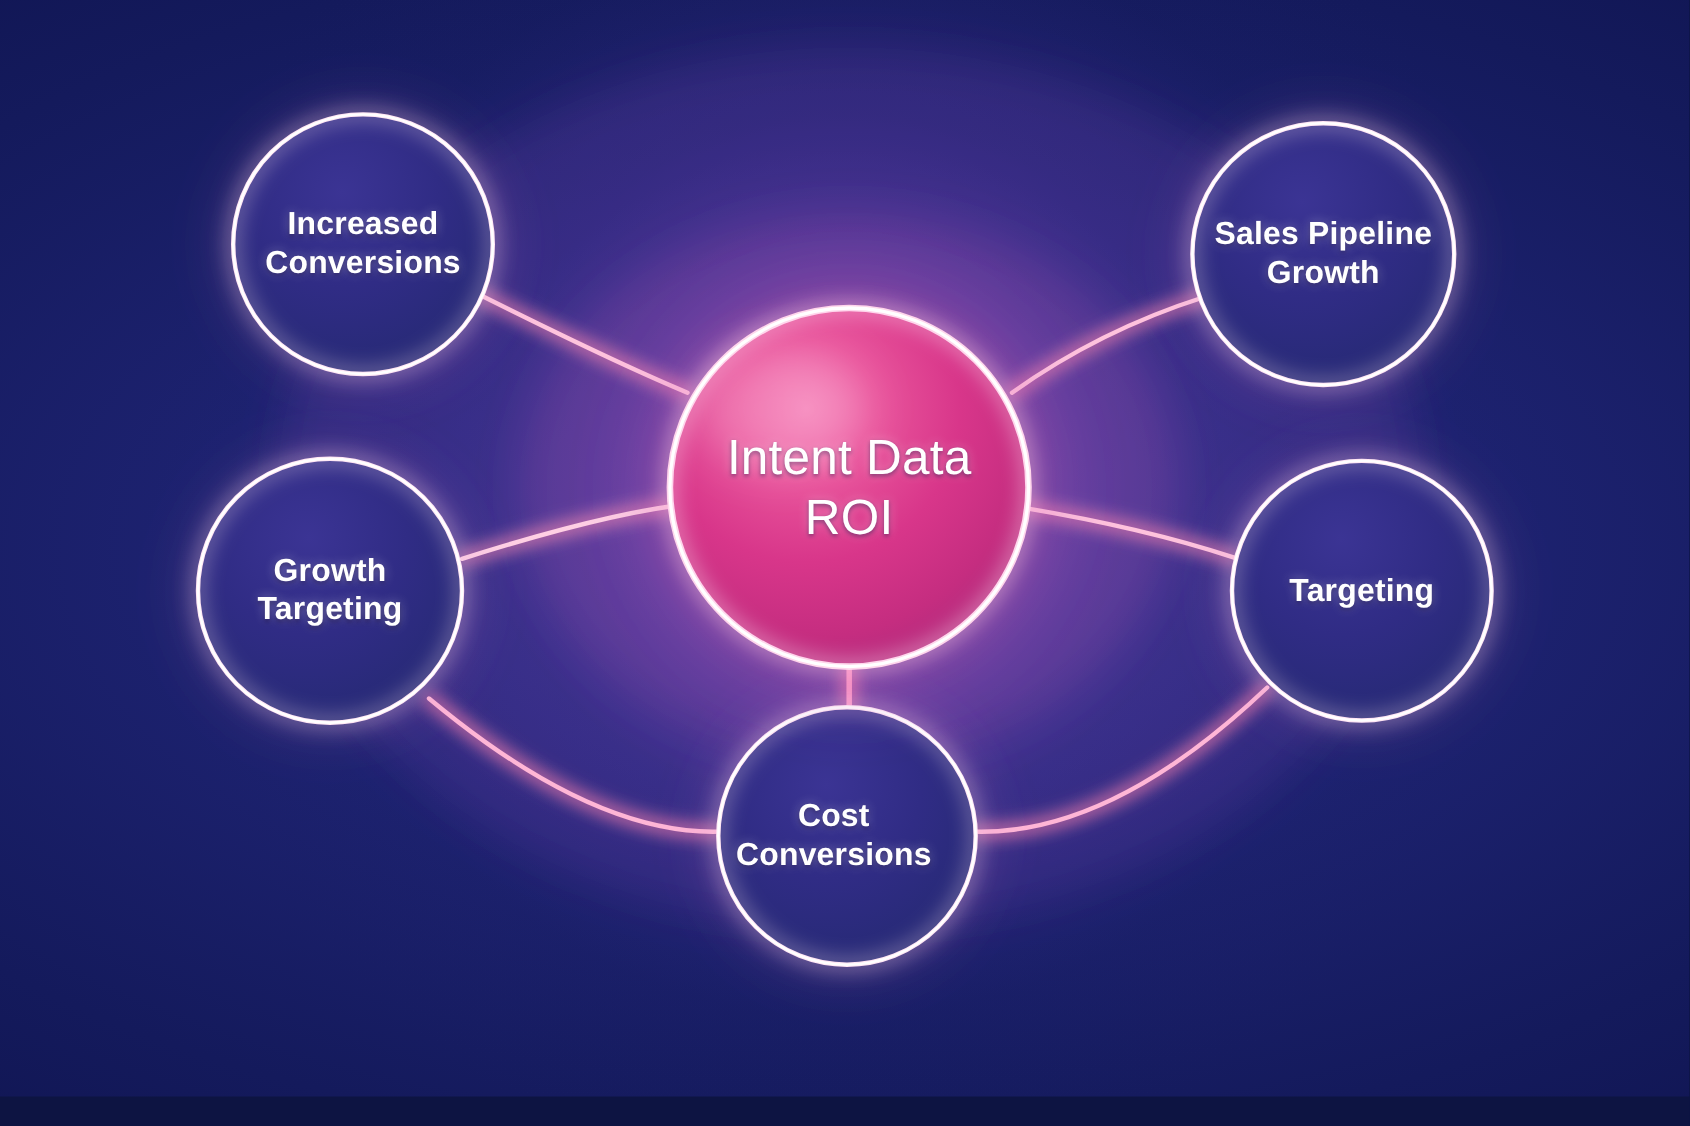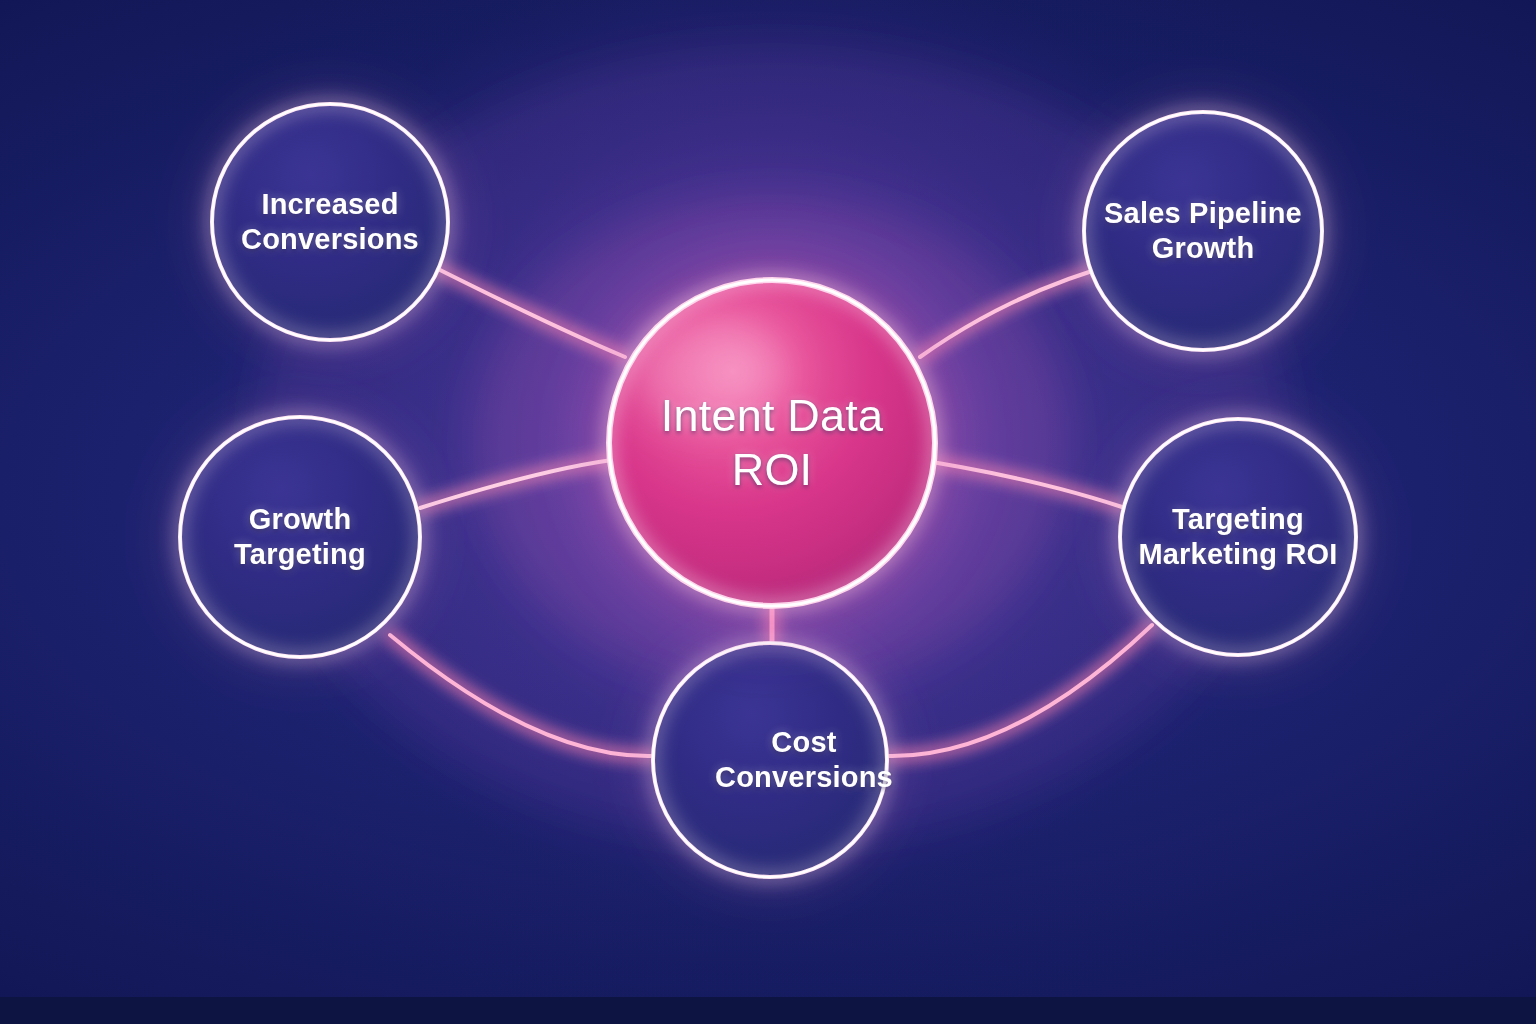--- a/index.html
+++ b/index.html
@@ -197,25 +197,24 @@
   <div class="node-label satellite" style="left:200px; top:437px;">
     <span>
       <span>Growth</span><br>
       <span>Targeting</span>
     </span>
   </div>
 
   <div class="node-label satellite" style="left:1138px; top:437px;">
     <span>
       <span>Targeting</span><br>
-      <span>Marketing ROI</span>
-    </span>
-  </div>
-
-  <div class="node-label satellite" style="left:704px; top:660px;align-items:center;">
+    </span>
+  </div>
+
+  <div class="node-label satellite" style="left:658px; top:660px;align-items:center;">
     <span>
       <span>Cost</span><br>
       <span>Conversions</span>
     </span>
   </div>
 
   <div class="node-label center" style="left:632px; top:303px;">
     <span>
       <span>Intent Data</span><br>
       <span>ROI</span>

